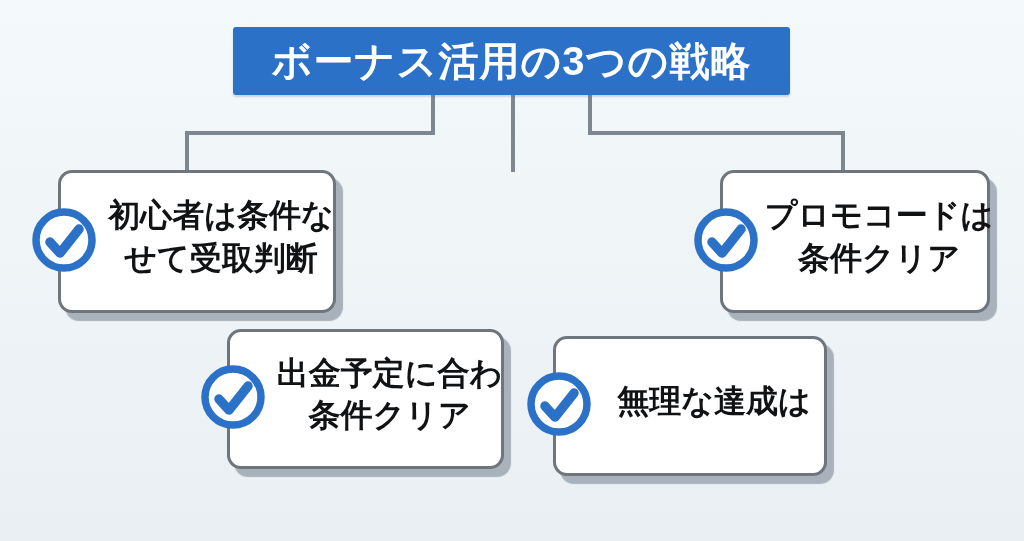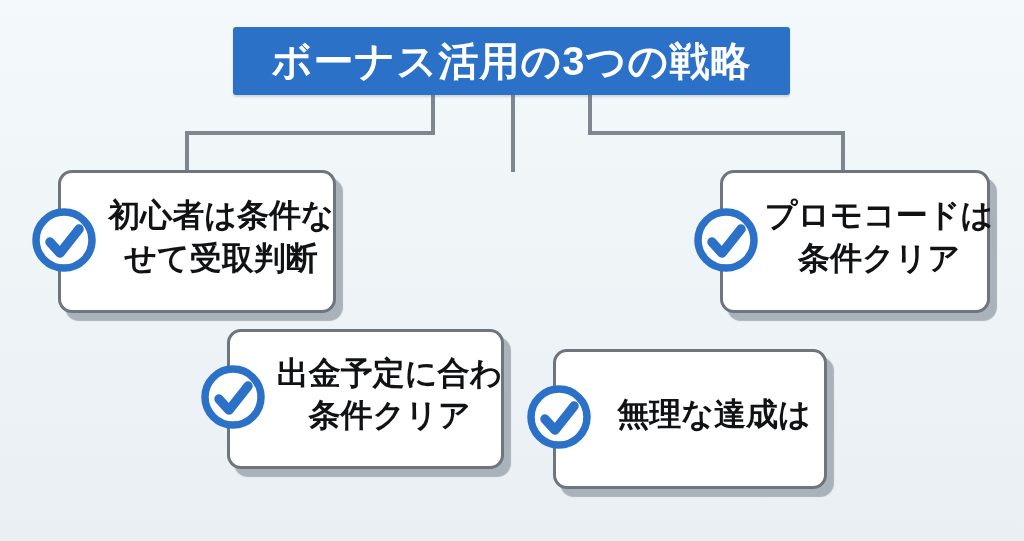--- a/index.html
+++ b/index.html
@@ -58,21 +58,21 @@
     border-radius: 14px;
     box-shadow: 7px 8px 1px var(--shadow);
     display: flex;
     align-items: center;
     justify-content: center;
   }
   .card-1 { left: 58px;  top: 170px; width: 278px; height: 143px; }
   .card-2 { left: 392px; top: 170px; width: 267px; height: 143px; }
   .card-3 { left: 720px; top: 170px; width: 270px; height: 143px; }
   .card-4 { left: 227px; top: 329px; width: 277px; height: 140px; }
-  .card-5 { left: 553px; top: 349px; width: 274px; height: 140px; }
+  .card-5 { left: 553px; top: 336px; width: 274px; height: 140px; }
   .card-text {
     font-weight: bold;
     font-size: 32px;
     line-height: 1.32;
     color: var(--text);
     text-align: center;
     padding-left: 32px;
     padding-bottom: 10px;
   }
   .card-text span { display: block; white-space: nowrap; margin-left: 16px; }

